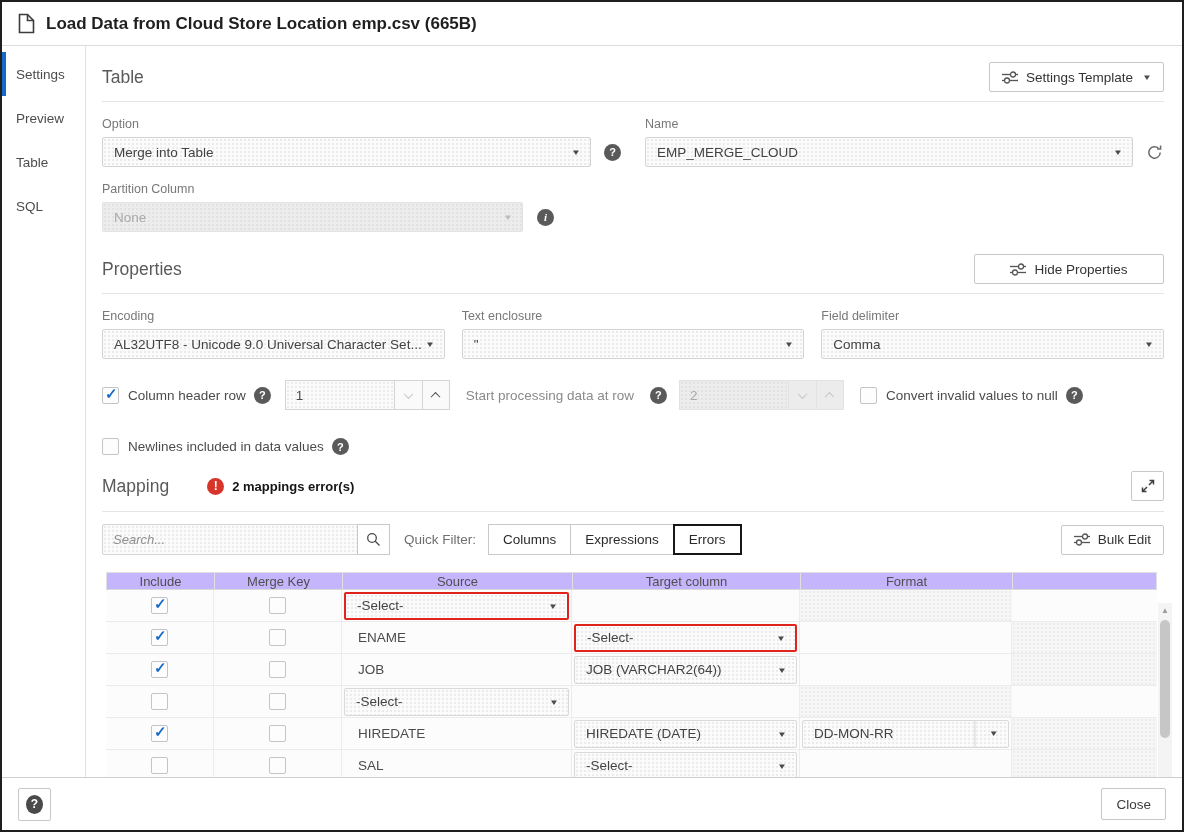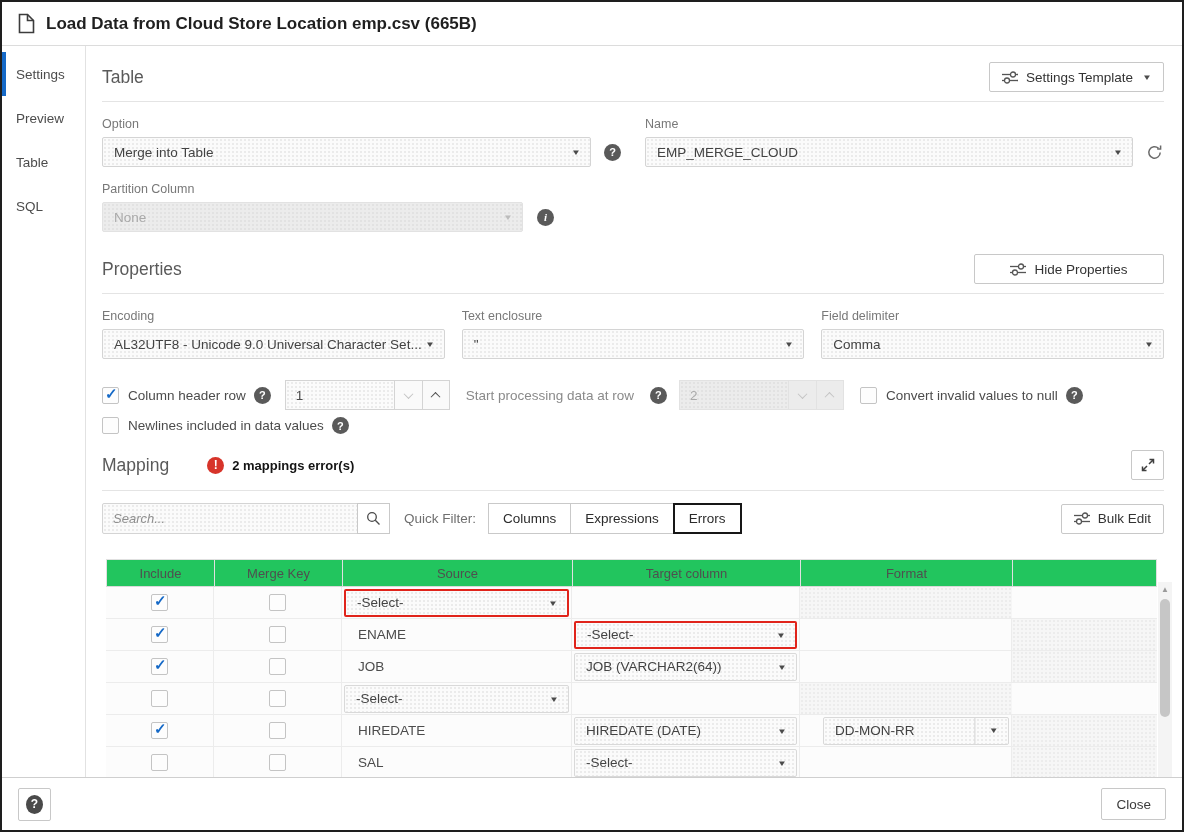--- a/index.html
+++ b/index.html
@@ -85,21 +85,21 @@
   .qf-label { font-size:13.5px; color:#6f6f6f; margin:0 12px 0 14px; }
   .qf-btn { height:31px; padding:0 14px; background:#fff; border:1px solid #c9c9c9; font-size:13.5px; color:#2b2b2b; margin-left:-1px; cursor:pointer; position:relative; }
   .qf-btn:first-of-type { margin-left:0; }
   .qf-btn.active { border:2px solid #161616; z-index:2; }
   .tb-spacer { flex:1; }
 
   
   .tbl-wrap { position:relative; margin:17px 0 0 4px; width:1066px; height:239px; overflow:hidden; }
   .tgrid { width:1051px; }
   .trow, .thead { display:grid; grid-template-columns:108px 128px 230px 228px 212px 145px; }
-  .thead { height:28px; background:#22c55e; border:1px solid #e0e0e0; border-bottom:1px solid #d9d9d9;margin-top:8px; }
+  .thead { height:18px; background:#c4b5fd; border:1px solid #e0e0e0; border-bottom:1px solid #d9d9d9; }
   .hcell { display:flex; align-items:center; justify-content:center; font-size:13px; color:#4f4f4f; border-right:1px solid #e0e0e0; }
   .hcell:last-child { border-right:none; }
   .trow { height:32px; background:#fcfcfc; border-bottom:1px solid #ececec; }
   .tcell { display:flex; align-items:center; border-right:1px solid #ececec; min-width:0; }
   .c-include, .c-merge { justify-content:center; }
   .c-source { padding-left:16px; font-size:13.5px; color:#4c4c4c; }
   .c-target, .c-format { padding:1px 2px; }
   .c-fill { border-right:none; background-color:#f6f6f6; background-image:radial-gradient(#ececec 1px, transparent 1.2px); background-size:4px 4px; }
   .cell-select { width:100%; height:28px; border-color:#d9d9d9; }
   .cell-select.error { border:2px solid #e0241b; }
@@ -263,21 +263,21 @@
             </div>
           <div class="step-btn" style="border-left:1px solid #e2e2e2">
               <span class="chev up dim"></span>
             </div>
         </div>
         <span class="checkbox" id="cb-convert" style="margin-left:16px"></span>
         <label>Convert invalid values to null</label>
         <span class="icon-circle">?</span>
       </div>
 
-      <div class="cb-row" style="margin-top:7px">
+      <div class="cb-row" style="margin-top:28px">
         <span class="checkbox" id="cb-newlines"></span>
         <label>Newlines included in data values</label>
         <span class="icon-circle">?</span>
       </div>
 
       <div class="map-head">
         <div class="map-left">
           <span class="sec-title">Mapping</span>
           <span class="err-badge">!</span>
           <span class="err-text">2 mappings error(s)</span>
@@ -419,21 +419,21 @@
       <span class="checkbox"></span>
     </div>
     <div class="tcell c-source">HIREDATE</div>
     <div class="tcell c-target">
       <div class="select dotted cell-select">
         <span class="sel-text">HIREDATE (DATE)</span>
         <span class="arrow">▼</span>
       </div>
     </div>
     <div class="tcell c-format">
-      <div class="select dotted cell-select" style="display: flex; padding-right: 36px; margin-left: 21px;">
+      <div class="select dotted cell-select" style="display: flex; padding-right: 36px;">
         <span class="sel-text">DD-MON-RR</span>
         <span class="fmt-arrow">▼</span>
       </div>
     </div>
     <div class="tcell c-fill"></div>
   </div>
 
   <div class="trow">
     <div class="tcell c-include">
       <span class="checkbox"></span>

